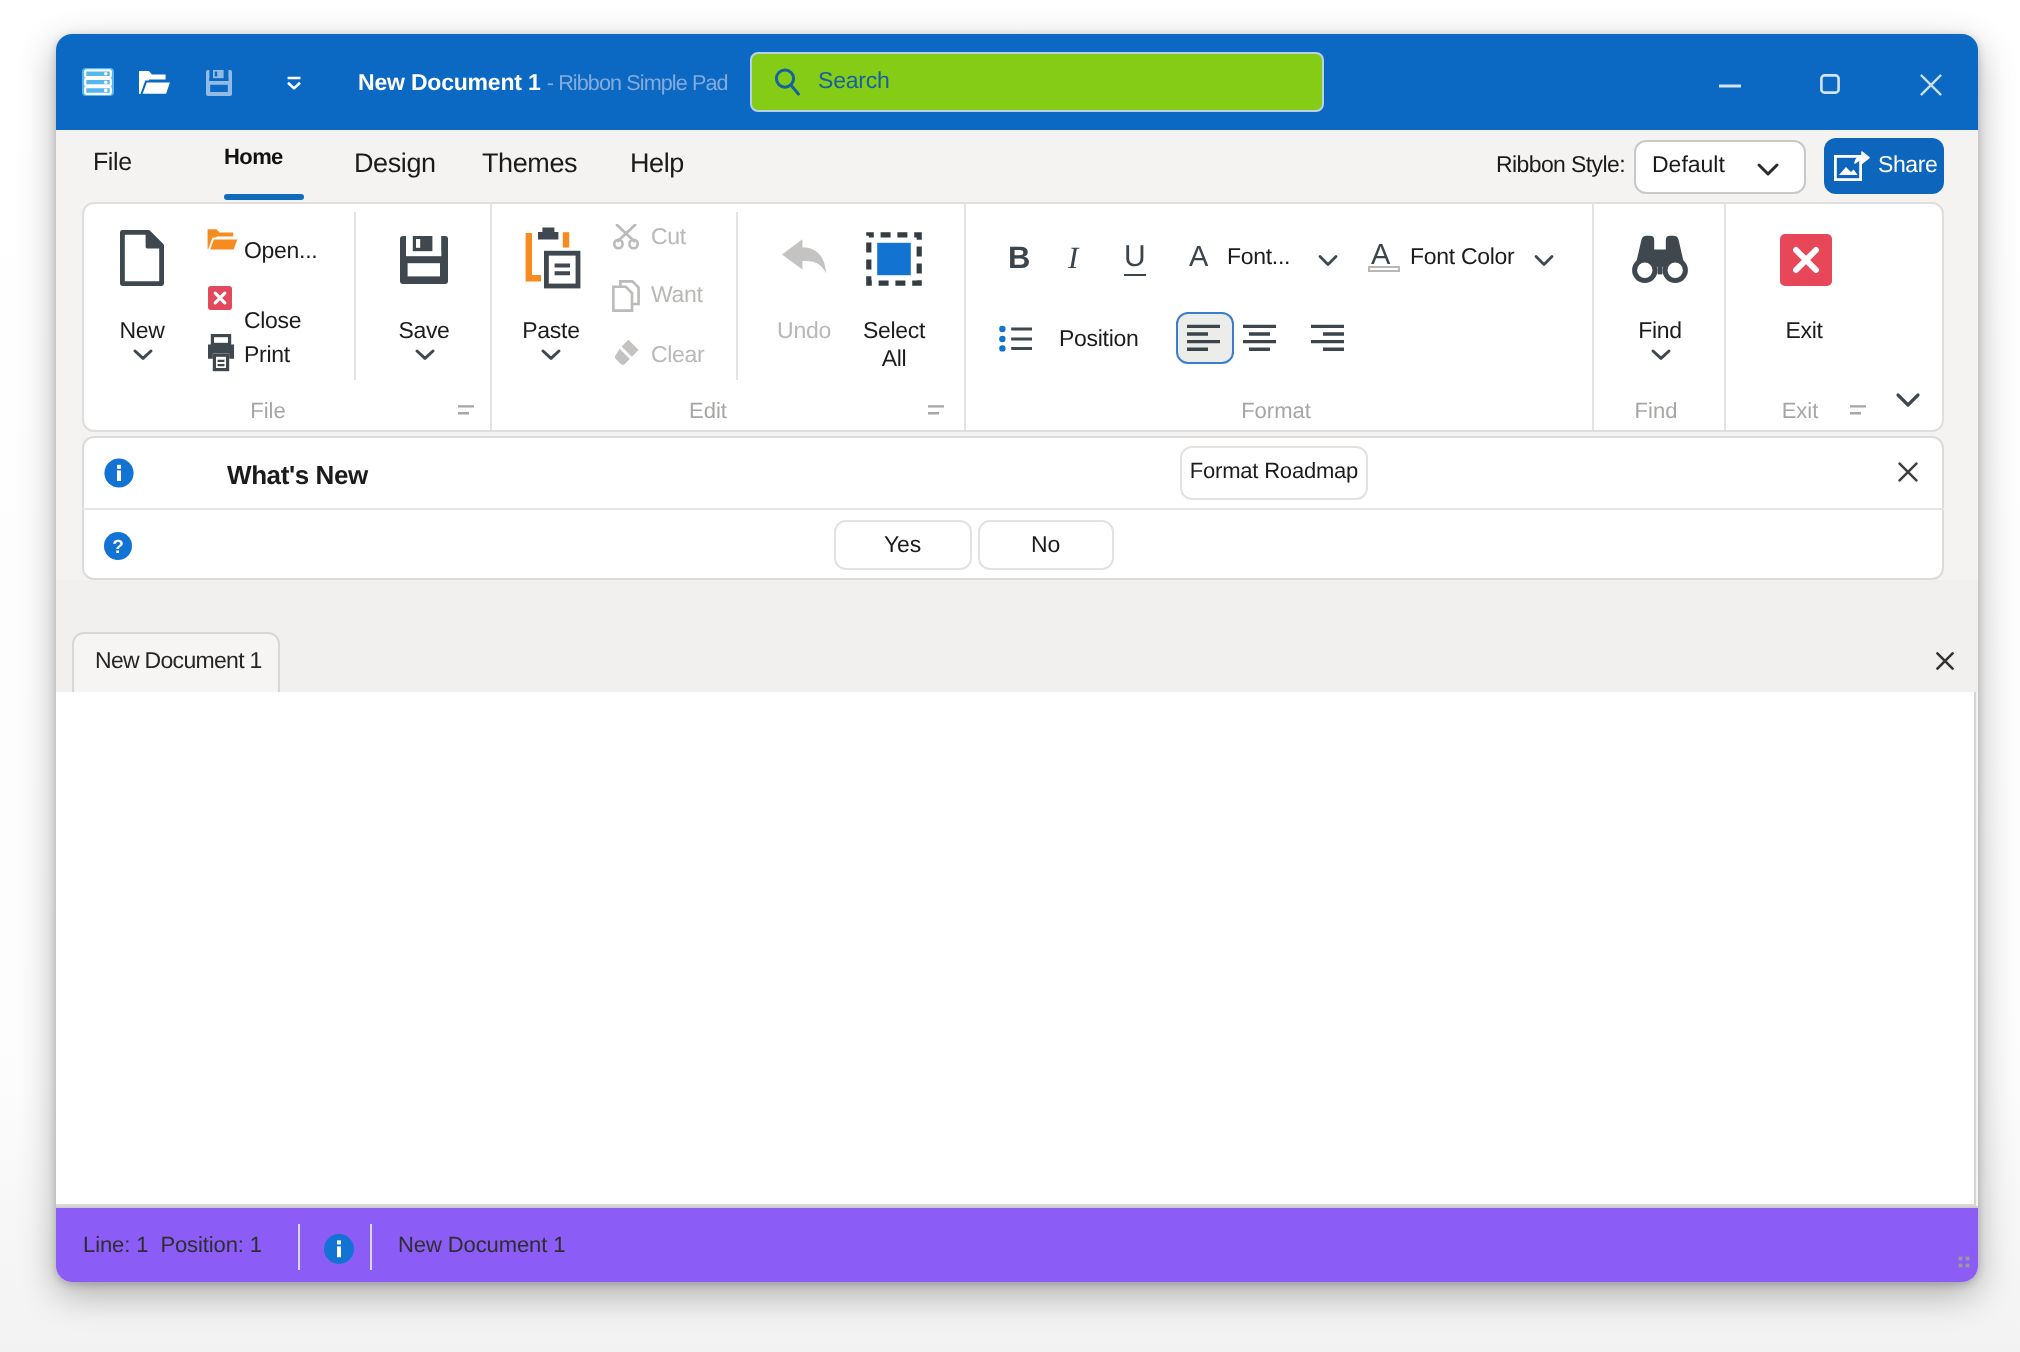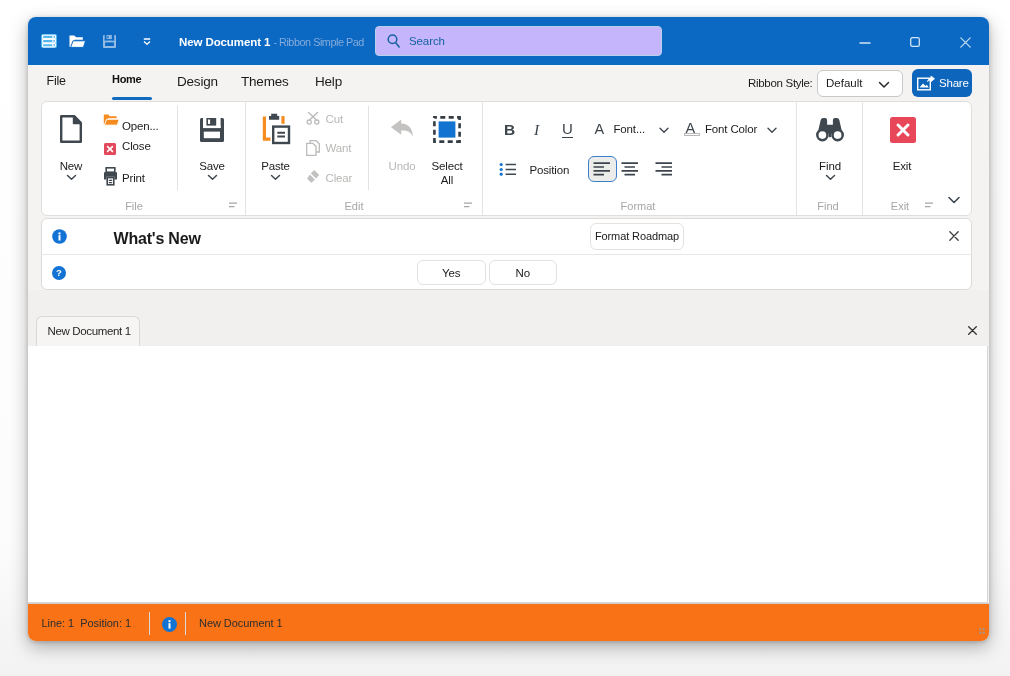--- a/index.html
+++ b/index.html
@@ -4,50 +4,50 @@
 <style>
 html,body{margin:0;padding:0;}
 body{width:1010px;height:676px;background:#fdfdfd;font-family:"Liberation Sans",sans-serif;overflow:hidden;position:relative;}
 .page{position:absolute;left:0;top:0;width:1010px;height:676px;background:linear-gradient(180deg,#ffffff 0%,#fcfcfc 80%,#f2f2f2 100%);}
 .win{position:absolute;left:28px;top:17px;width:961px;height:624px;border-radius:8px;background:#f4f3f1;box-shadow:0 6px 18px rgba(0,0,0,.30),0 1px 4px rgba(0,0,0,.18);overflow:hidden;}
 .abs{position:absolute;}
 
 .titlebar{position:absolute;left:0;top:0;width:961px;height:48px;background:#0b69c3;}
 .ttext{position:absolute;top:18.8px;font-size:11.5px;letter-spacing:-.15px;color:#fff;white-space:nowrap;letter-spacing:-.1px;}
 .tsub{color:#85abdb;font-size:10.8px;letter-spacing:-.45px;}
-.search{position:absolute;left:347px;top:9px;width:287px;height:30px;background:#c4b5fd;border:1px solid #b9d0ea;border-radius:4px;box-sizing:border-box;}
+.search{position:absolute;left:347px;top:9px;width:287px;height:30px;background:#84cc16;border:1px solid #b9d0ea;border-radius:4px;box-sizing:border-box;}
 .search .stext{position:absolute;left:33px;top:7.5px;font-size:11.5px;color:#16619f;letter-spacing:-.1px;}
 
 .tabrow{position:absolute;left:0;top:48px;width:961px;height:35.5px;background:#f4f3f1;}
 .rtab{position:absolute;top:9px;font-size:13.5px;color:#1b1b1b;letter-spacing:-.2px;}
 .rtab.sel{font-weight:bold;color:#111;font-size:11px;letter-spacing:-.3px;top:7.5px;text-align:right;}
 .underline{position:absolute;left:84px;top:31.8px;width:39.5px;height:3.2px;background:#0f6cbd;border-radius:2px;}
 .rstyle{position:absolute;top:11.5px;font-size:11.5px;letter-spacing:-.3px;color:#1b1b1b;}
 .combo{position:absolute;left:789px;top:53px;width:86px;height:26.5px;background:#fff;border:1px solid #c9c8c6;border-radius:6px;box-sizing:border-box;}
 .combo span{position:absolute;left:8px;top:6px;font-size:11.5px;color:#1b1b1b;}
 .sharebtn{position:absolute;left:884px;top:52px;width:60px;height:27.5px;background:#0d66bb;border-radius:6px;}
 .sharebtn span{position:absolute;left:27px;top:7.5px;font-size:11.5px;letter-spacing:-.2px;color:#fff;}
 .rpanel{position:absolute;left:13px;top:83.5px;width:931px;height:115.5px;background:#fff;border:1px solid #dfdedc;border-radius:6px;box-sizing:border-box;}
 .gsep{position:absolute;width:1px;background:#e4e3e1;}
 .gcap{position:absolute;top:183px;font-size:11px;color:#a7a6a4;width:120px;text-align:center;}
 .blabel{position:absolute;font-size:11.5px;color:#1c1c1c;text-align:center;white-space:nowrap;letter-spacing:-.15px;line-height:14px;}
 .slabel{position:absolute;font-size:11.5px;color:#1c1c1c;white-space:nowrap;letter-spacing:-.15px;}
 .gray{color:#b9b8b6;}
 
 .msgpanel{position:absolute;left:13px;top:200.5px;width:931px;height:72px;background:#fff;border:1px solid #dcdbd9;border-radius:6px;box-sizing:border-box;}
 .msgsep{position:absolute;left:13px;top:236.6px;width:931px;height:1px;background:#e7e6e4;}
-.mtext{position:absolute;font-size:16px;color:#1b1b1b;white-space:nowrap;letter-spacing:-.2px;padding-left:28px;}
+.mtext{position:absolute;font-size:13px;color:#1b1b1b;white-space:nowrap;letter-spacing:-.2px;padding-left:28px;}
 .mbtn{position:absolute;background:#fff;border:1px solid #e3e2e0;border-radius:6px;box-sizing:border-box;font-size:11.5px;color:#1b1b1b;text-align:center;white-space:nowrap;letter-spacing:-.1px;}
 
 .doctabrow{position:absolute;left:0;top:273px;width:961px;height:56px;background:#f1f0ee;}
 .doctab{position:absolute;left:8px;top:299px;width:104px;height:30px;background:#f6f5f3;border:1px solid #d9d8d6;border-bottom:none;border-radius:6px 6px 0 0;box-sizing:border-box;}
 .doctab span{position:absolute;left:10.5px;top:7.5px;font-size:11.5px;color:#262626;white-space:nowrap;letter-spacing:-.35px;}
 .docarea{position:absolute;left:0;top:329px;width:958.5px;height:255.5px;background:#fff;border-right:1px solid #d6d5d3;border-bottom:1px solid #dad9d7;}
 
-.statusrow{position:absolute;left:0;top:585.5px;width:961px;height:38.5px;background:#f97316;border-top:1px solid #cfcecc;box-sizing:border-box;}
+.statusrow{position:absolute;left:0;top:585.5px;width:961px;height:38.5px;background:#8b5cf6;border-top:1px solid #cfcecc;box-sizing:border-box;}
 .stext{position:absolute;font-size:11px;color:#2e2e2e;white-space:nowrap;letter-spacing:-.05px;}
 .ssep{position:absolute;width:1px;height:23px;top:8px;background:#d9d8d6;}
 </style>
 </head>
 <body>
 <div class="page">
 <div class="win">
 
   <div class="titlebar">
     <svg class="abs" style="left:12.5px;top:17px" width="16" height="14" viewBox="0 0 16 14">
@@ -155,21 +155,21 @@
       </svg>
   <svg class="abs" style="left:74.5px;top:95.5px" width="17" height="13" viewBox="0 0 17 13">
     <path d="M0.8 11.5 V1.6 H5.2 L6.8 3.2 H13.6 V5.2 H5.4 L2.9 11.5 Z" fill="#f68b1f"></path>
     <path d="M3.6 6.2 H16.4 L14.2 12.2 H1.4 Z" fill="#f68b1f" stroke="#fff" stroke-width="1"></path>
   </svg>
   <div class="slabel" style="left:94px;top:103px;text-align:center;">Open...</div>
   <svg class="abs" style="left:75.5px;top:126px" width="12" height="12" viewBox="0 0 12 12">
     <rect x="0" y="0" width="12" height="12" rx="1.5" fill="#e2495c"></rect>
     <path d="M3.6 3.6 L8.4 8.4 M8.4 3.6 L3.6 8.4" stroke="#fff" stroke-width="1.6" stroke-linecap="round"></path>
   </svg>
-  <div class="slabel" style="left:94px;top:123px;">Close</div>
+  <div class="slabel" style="left:94px;top:138px;">Close</div>
   <svg class="abs" style="left:74.5px;top:150px" width="15" height="19" viewBox="0 0 15 19">
     <rect x="3.2" y="0.8" width="8.6" height="4.4" fill="none" stroke="#3f474f" stroke-width="1.6"></rect>
     <path d="M1 5.2 H14 V12.4 H11.6 V9.8 H3.4 V12.4 H1 Z" fill="#3f474f"></path>
     <rect x="4.2" y="10.6" width="6.6" height="7.2" fill="#fff" stroke="#3f474f" stroke-width="1.6"></rect>
     <path d="M5.8 13.4 H9.2 M5.8 15.6 H9.2" stroke="#3f474f" stroke-width="1.1"></path>
   </svg>
   <div class="slabel" style="left:94px;top:155px;">Print</div>
 
   <svg class="abs" style="left:172px;top:101px" width="24" height="24" viewBox="0 0 24 24">
     <rect x="0" y="0" width="24" height="24" rx="1.5" fill="#3f474f"></rect>

